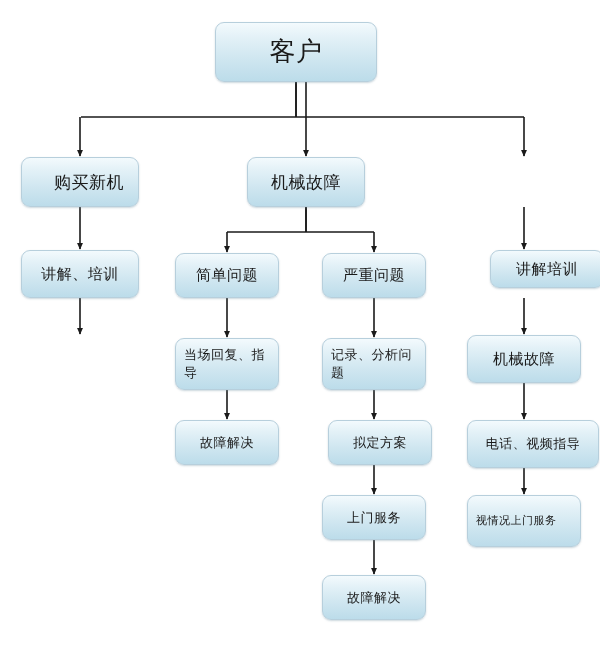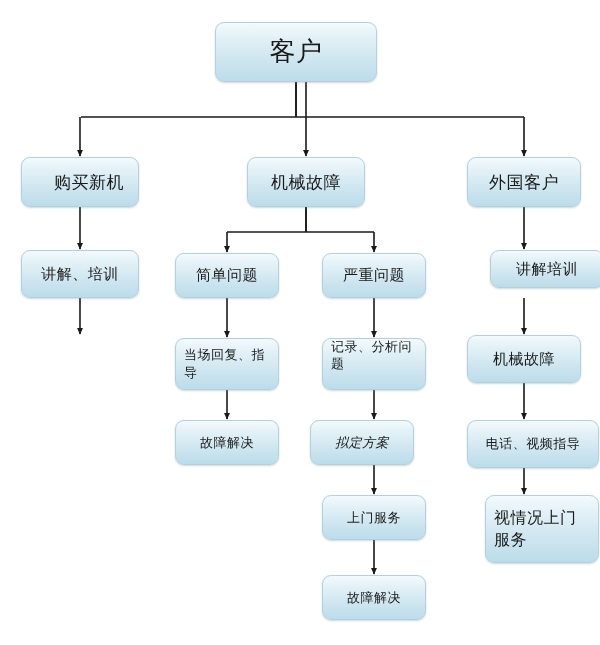--- a/index.html
+++ b/index.html
@@ -83,55 +83,52 @@
     </svg>
 <div class="node" style="left: 215px; top: 22px; width: 162px; height: 60px; font-size: 26px;">
       <span class="txt">客户</span>
     </div>
     <div class="node" style="left: 21px; top: 157px; width: 118px; height: 50px; font-size: 17px; padding-left: 18px;">
       <span class="txt">购买新机</span>
     </div>
     <div class="node" style="left: 247px; top: 157px; width: 118px; height: 50px; font-size: 17px;">
       <span class="txt">机械故障</span>
     </div>
-    <div class="node" style="left: 467px; top: 157px; width: 114px; height: 50px; font-size: 17px;">
-      <span class="txt">外国客户</span>
-    </div>
     <div class="node" style="left: 21px; top: 250px; width: 118px; height: 48px; font-size: 15px;">
       <span class="txt">讲解、培训</span>
     </div>
     <div class="node" style="left: 175px; top: 253px; width: 104px; height: 45px; font-size: 15px;">
       <span class="txt">简单问题</span>
     </div>
     <div class="node wrap" style="left: 175px; top: 338px; width: 104px; height: 52px; font-size: 13px;">
       <span class="txt">当场回复、指导</span>
     </div>
     <div class="node" style="left: 175px; top: 420px; width: 104px; height: 45px; font-size: 13px;">
       <span class="txt">故障解决</span>
     </div>
     <div class="node" style="left: 322px; top: 253px; width: 104px; height: 45px; font-size: 15px;">
       <span class="txt">严重问题</span>
     </div>
-    <div class="node wrap" style="left: 322px; top: 338px; width: 104px; height: 52px; font-size: 13px; align-items: flex-end;">
+    <div class="node wrap" style="left: 322px; top: 338px; width: 104px; height: 52px; font-size: 13px;">
       <span class="txt">记录、分析问题</span>
     </div>
-    <div class="node" style="left: 310px; top: 420px; width: 104px; height: 45px; font-size: 13px; font-style: italic;">
+    <div class="node" style="left: 328px; top: 420px; width: 104px; height: 45px; font-size: 13px;">
       <span class="txt">拟定方案</span>
     </div>
     <div class="node" style="left: 322px; top: 495px; width: 104px; height: 45px; font-size: 13px;">
       <span class="txt">上门服务</span>
     </div>
     <div class="node" style="left: 322px; top: 575px; width: 104px; height: 45px; font-size: 13px;">
       <span class="txt">故障解决</span>
     </div>
     <div class="node" style="left: 490px; top: 250px; width: 114px; height: 38px; font-size: 15px;">
       <span class="txt">讲解培训</span>
     </div>
     <div class="node" style="left: 467px; top: 335px; width: 114px; height: 48px; font-size: 15px;">
       <span class="txt">机械故障</span>
     </div>
     <div class="node" style="left: 467px; top: 420px; width: 132px; height: 48px; font-size: 13px;">
       <span class="txt">电话、视频指导</span>
     </div>
-    <div class="node wrap" style="left: 485px; top: 495px; width: 114px; height: 68px; font-size: 16px;">
+    <div class="node wrap" style="left: 467px; top: 495px; width: 114px; height: 52px; font-size: 11px;">
       <span class="txt">视情况上门服务</span>
     </div>
   </div>
 
 </body></html>

